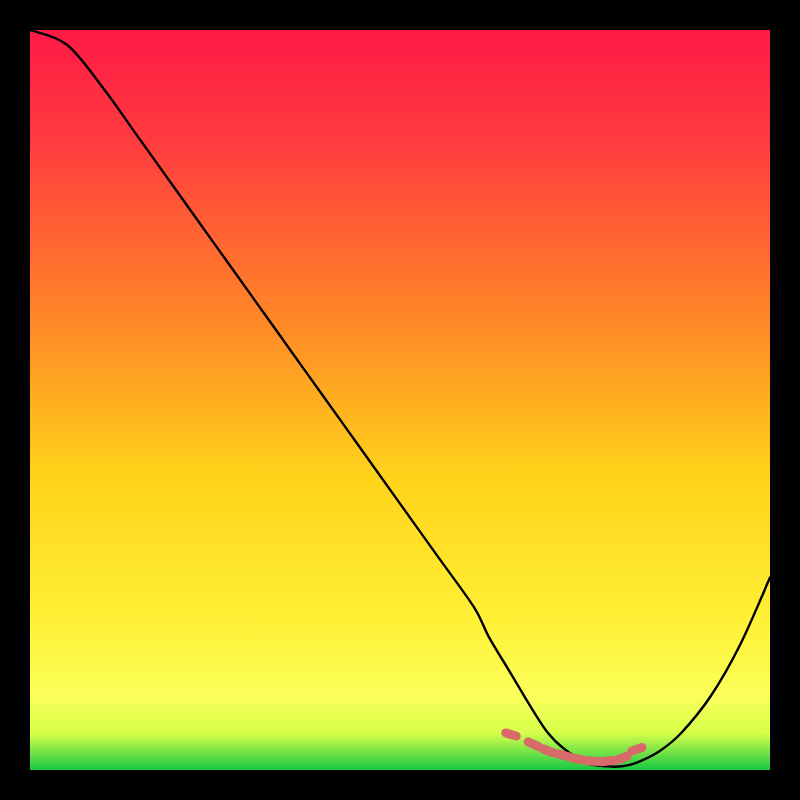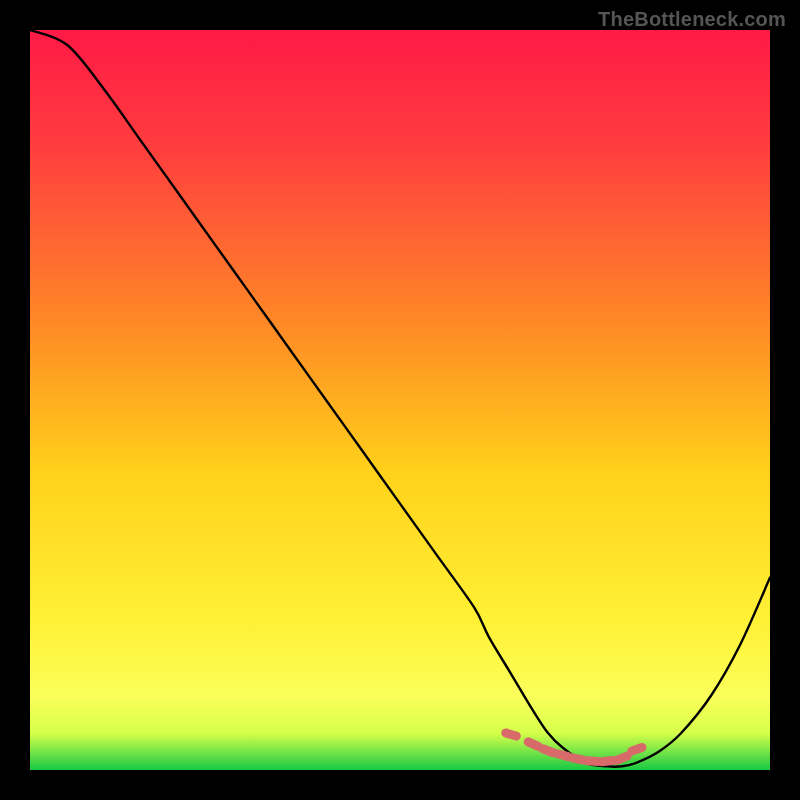--- a/index.html
+++ b/index.html
@@ -34,21 +34,20 @@
     width: 740px;
     height: 740px;
     display: block;
   }
 </style>
 </head>
 <body>
 
 <div class="frame">
 
-  <div class="watermark">TheBottleneck.com</div>
 
   <svg class="plot" viewBox="0 0 740 740" preserveAspectRatio="none">
     <defs>
       <linearGradient id="bg-grad" x1="0" y1="0" x2="0" y2="1">
           <stop offset="0%" stop-color="#ff1a46"></stop>
           <stop offset="15%" stop-color="#ff3b3f"></stop>
           <stop offset="40%" stop-color="#ff8a26"></stop>
           <stop offset="60%" stop-color="#ffd21a"></stop>
           <stop offset="80%" stop-color="#fff136"></stop>
           <stop offset="90%" stop-color="#fbff5a"></stop>

